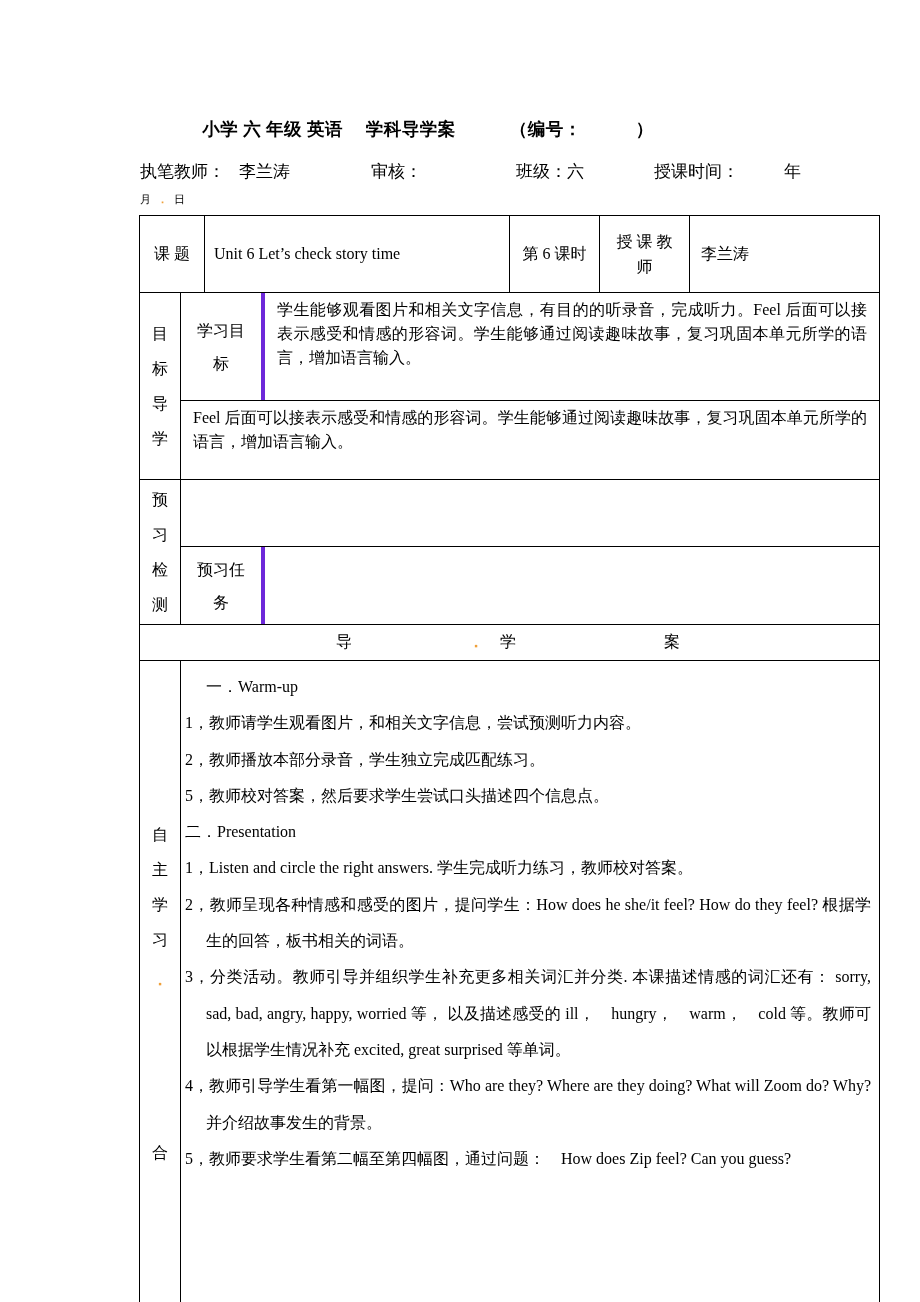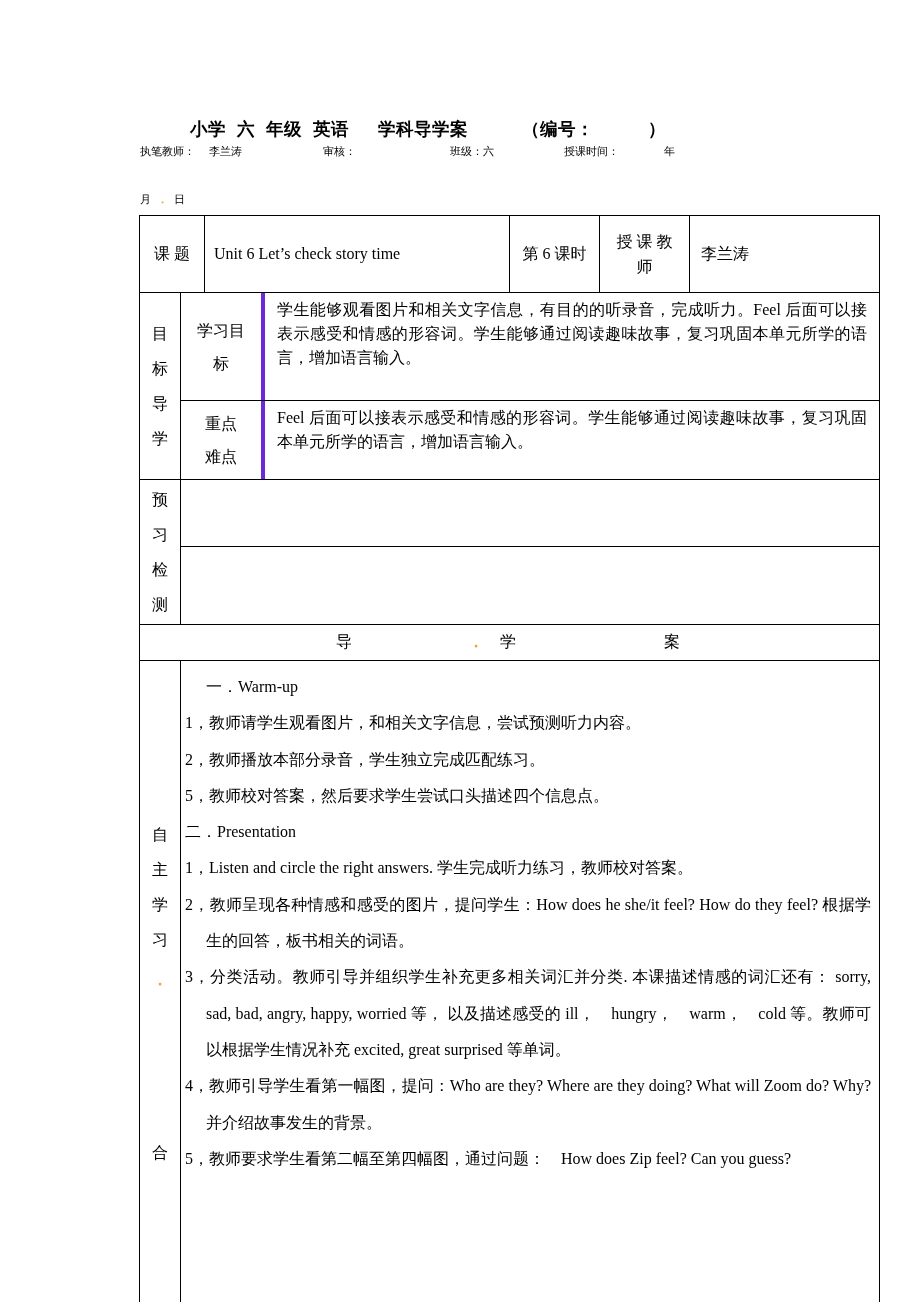--- a/index.html
+++ b/index.html
@@ -2,23 +2,23 @@
 <html style="--accent: #EFA03A;"><head>
 <meta charset="utf-8">
 <style>
   :root { --accent: #EFA03A; }
   * { margin:0; padding:0; box-sizing:border-box; }
   html, body { background:#ffffff; }
   body { font-family:"Liberation Serif","DejaVu Serif",serif; color:#000; }
   .page { position:relative; width:920px; height:1302px; background:#fff; overflow:hidden; font-size:16px; }
 
   .title { position:absolute; top:117px; left:0; width:856px; text-align:center;
-           font-size:17.5px; font-weight:700; letter-spacing:0.5px;font-family:Liberation Mono, monospace; }
+           font-size:17.5px; font-weight:700; letter-spacing:0.5px; }
 
-  .meta-row { position:absolute; top:144px; left:140px; width:770px; font-size:11px; white-space:nowrap; }
+  .meta-row { position:absolute; top:160px; left:140px; width:770px; font-size:17px; white-space:nowrap; }
   .m-name   { margin-left:14px; }
   .m-review { margin-left:81px; }
   .m-class  { margin-left:94px; }
   .m-time   { margin-left:70px; }
   .m-year   { margin-left:45px; }
   .meta-row2 { position:absolute; top:192px; left:140px; font-size:11px; }
   .meta-row2 span { margin-right:6px; }
 
   .accent-dot { color:var(--accent); font-weight:700; }
 
@@ -100,37 +100,37 @@
 标
 导
 学</div>
       <div class="ginner">
         <div class="subrow sub-goal">
           <div class="cell sublabel preline">学习目
 标</div>
           <div class="subcontent">学生能够观看图片和相关文字信息，有目的的听录音，完成听力。Feel 后面可以接表示感受和情感的形容词。学生能够通过阅读趣味故事，复习巩固本单元所学的语言，增加语言输入。</div>
         </div>
         <div class="subrow sub-key">
-          <div class="cell sublabel preline">重点
-难点</div>
           <div class="subcontent">Feel 后面可以接表示感受和情感的形容词。学生能够通过阅读趣味故事，复习巩固本单元所学的语言，增加语言输入。</div>
         </div>
       </div>
     </div>
 
     <div class="trow grow">
       <div class="cell side-cell preline">预
 习
 检
 测</div>
       <div class="ginner">
         <div class="subrow sub-comment">
           <div class="subcontent"></div>
         </div>
         <div class="subrow sub-task">
+          <div class="cell sublabel preline">预习任
+务</div>
           <div class="subcontent"></div>
         </div>
       </div>
     </div>
 
     <div class="trow plan-row">
       <span>导</span>
       <span class="plan-dot accent-dot">．</span>
       <span class="plan-c2">学</span>
       <span class="plan-c3">案</span>

